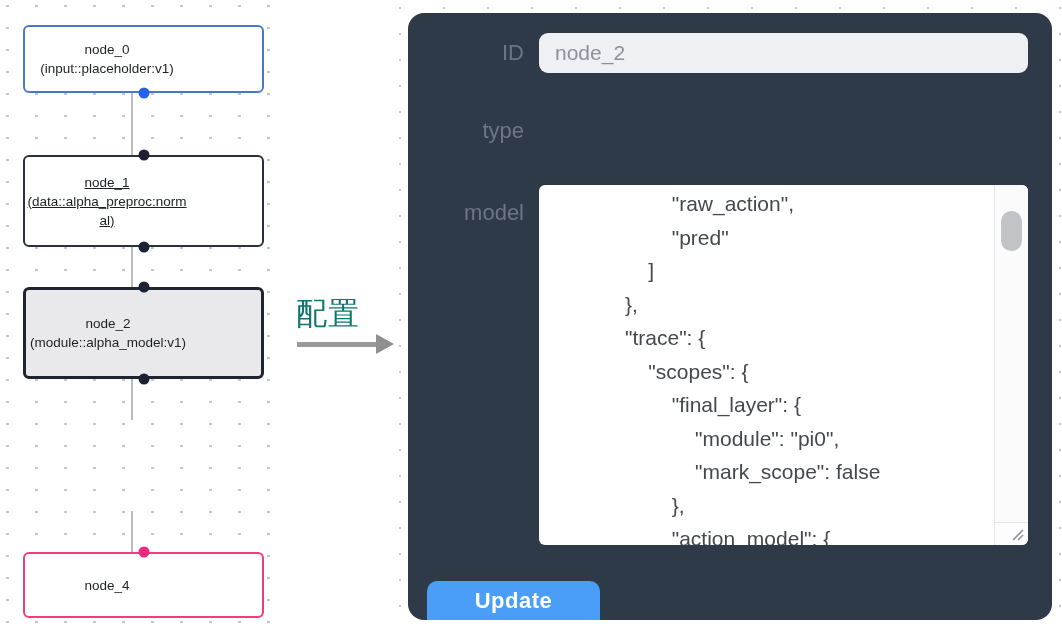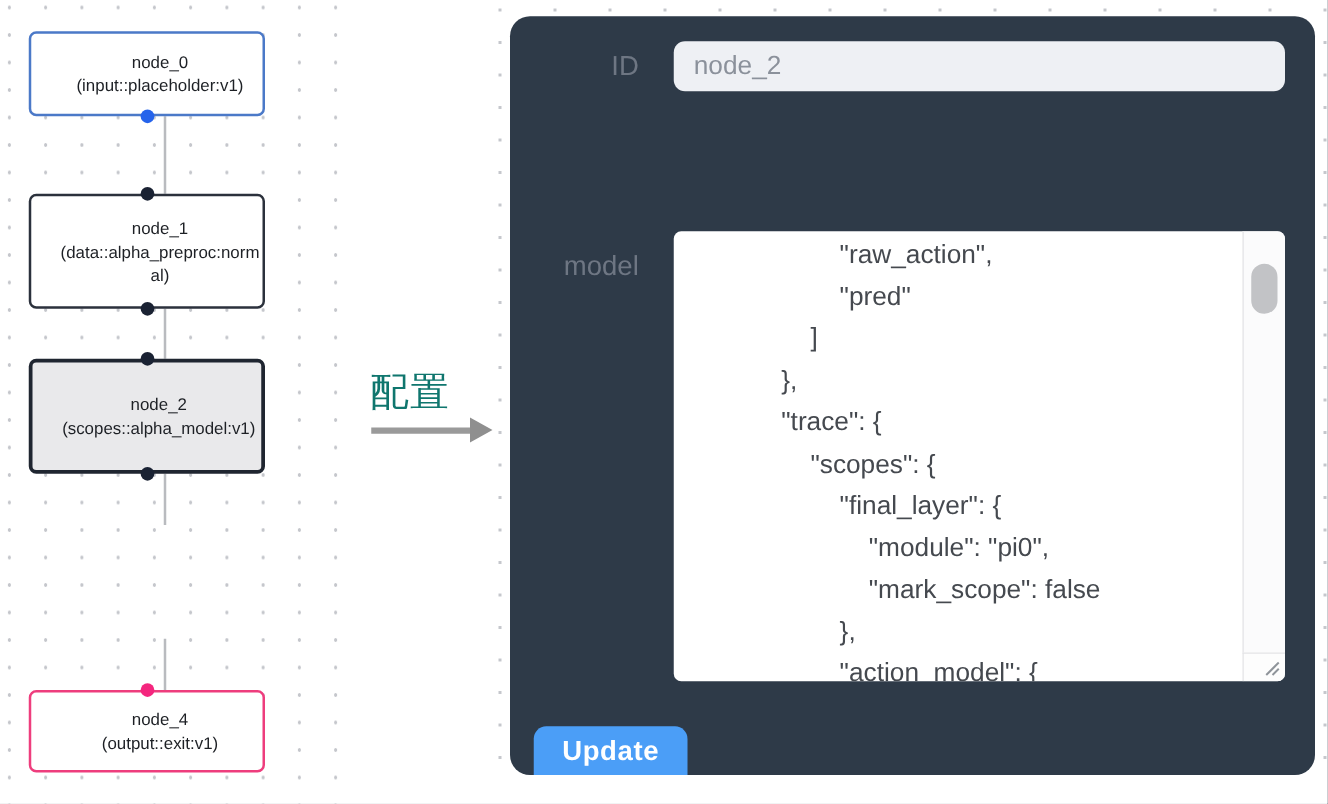--- a/index.html
+++ b/index.html
@@ -8,27 +8,27 @@
 
   
   .flow-canvas { position:absolute; left:0; top:0; width:272px; height:643px;
     background-image:radial-gradient(circle, #c5c7cc 1.3px, transparent 1.5px);
     background-size:29px 22px; background-position:-7px -5px; }
   .edge { position:absolute; left:131px; width:2px; background:#b9bbbf; }
   .edge-0 { top:93px;  height:62px; }
   .edge-1 { top:247px; height:40px; }
   .edge-2 { top:379px; height:41px; }
   .edge-3 { top:511px; height:41px; }
-  .node { position:absolute; left:23px; width:189px; background:#ffffff;
+  .node { position:absolute; left:23px; width:241px; background:#ffffff;
     border:2px solid #2b313c; border-radius:6px;
-    display:flex; align-items:center; justify-content:flex-end; text-align:center;
+    display:flex; align-items:center; justify-content:flex-start; text-align:center;
     font-size:13.5px; line-height:19px; color:#1d2025; }
   .node-inner { width:164px; word-break:break-all; }
   .n0 { top:25px;  height:68px; border-color:#4b79c8; }
-  .n1 { top:155px; height:92px; }
+  .n1 { top:155px; height:92px;text-decoration:underline; }
   .n2 { top:287px; height:92px; background:#e9e9eb; border:3px solid #1f2530; }
   .n3 { top:420px; height:91px; }
   .n4 { top:552px; height:66px; border-color:#ee3d7d; }
   .port { position:absolute; left:50%; width:11px; height:11px; border-radius:50%;
     background:#1a2233; transform:translate(-50%,-50%); }
   .port-top { top:-2px; } .port-bottom { top:calc(100% + 2px); }
   .n2 .port-top, .n2 .port-bottom { top:-3px; }
   .n2 .port-bottom { top:calc(100% + 3px); }
   .port-blue { background:#2563eb; } .port-pink { background:#f4267e; }
 
@@ -39,42 +39,42 @@
   .anno-arrow .shaft { position:absolute; left:0; top:9px; width:79px; height:5px; background:#9a9a9a; }
   .anno-arrow .head { position:absolute; right:0; top:1px; width:0; height:0;
     border-left:18px solid #8f8f8f; border-top:10px solid transparent; border-bottom:10px solid transparent; }
 
   
   .right-section { position:absolute; left:394px; top:0; width:668px; height:630px;
     background-image:radial-gradient(circle, #c5c7cc 1.3px, transparent 1.5px);
     background-size:44px 26px; background-position:-16px -5px; }
   .panel { position:absolute; left:14px; top:13px; width:644px; height:607px;
     background:#2e3a48; border-radius:16px; overflow:hidden; }
-  .f-label { position:absolute; left:3px; width:100px; text-align:right;
+  .f-label { position:absolute; left:16px; width:100px; text-align:right;
     color:#6e7683; font-size:22px;padding-left:24px; }
   .lbl-id     { top:20px;  height:40px; line-height:40px; }
   .lbl-type   { top:97px;  height:42px; line-height:42px; }
   .lbl-config { top:185px; height:30px; line-height:30px; }
   .f-input { position:absolute; left:131px; width:489px; background:#eef0f4;
     border:none; border-radius:9px; color:#8b919b; font-size:21px; padding:0 16px;
     font-family:"Liberation Sans", sans-serif; outline:none; }
   .inp-id   { top:20px; height:40px; }
   .inp-type { top:97px; height:42px; }
   .config-box { position:absolute; left:131px; top:172px; width:489px; height:360px;
     background:#ffffff; border-radius:6px; overflow:hidden; }
   .config-box pre { margin:0; padding:2px 44px 0 16px; font-family:"Liberation Sans", sans-serif;
     font-size:21px; line-height:33.5px; color:#45494f; white-space:pre; }
   .sb-track { position:absolute; right:0; top:0; bottom:23px; width:34px;
     background:#fbfbfc; border-left:1px solid #e3e4e6; }
   .sb-thumb { position:absolute; right:6px; top:26px; width:21px; height:40px;
     border-radius:11px; background:#c2c3c6; }
   .sb-corner { position:absolute; right:0; bottom:0; width:34px; height:23px;
     background:#fdfdfd; border-left:1px solid #e3e4e6; border-top:1px solid #e3e4e6; }
   .resize-handle { position:absolute; right:4px; bottom:4px; width:15px; height:15px; }
-  .update-btn { position:absolute; left:19px; top:568px; width:123px; height:39px;
+  .update-btn { position:absolute; left:19px; top:568px; width:173px; height:39px;
     background:#4b9ef7; color:#ffffff; font-weight:bold; font-size:22px;
     border:none; border-radius:10px 10px 0 0; text-align:center; line-height:39px;
     font-family:"Liberation Sans", sans-serif; letter-spacing:0.5px; cursor:pointer; }
 </style>
 </head>
 <body>
 
 <div class="flow-canvas">
   <div class="edge edge-0"></div>
   <div class="edge edge-1"></div>
@@ -94,48 +94,48 @@
       <div>node_1</div>
       <div>(data::alpha_preproc:normal)</div>
     </div>
     <span class="port port-top"></span>
     <span class="port port-bottom"></span>
   </div>
 
   <div class="node n2">
     <div class="node-inner">
       <div>node_2</div>
-      <div>(scopes::alpha_model:v1)</div>
+      <div>(module::alpha_model:v1)</div>
     </div>
     <span class="port port-top"></span>
     <span class="port port-bottom"></span>
   </div>
 
 
   <div class="node n4">
     <div class="node-inner">
       <div>node_4</div>
-      <div>(output::exit:v1)</div>
     </div>
     <span class="port port-top port-pink"></span>
   </div>
 </div>
 
 <div class="anno-label">配置</div>
 <div class="anno-arrow">
   <div class="shaft"></div>
   <div class="head"></div>
 </div>
 
 <div class="right-section">
   <div class="panel">
 
     <div class="f-label lbl-id">ID</div>
     <input class="f-input inp-id" type="text" value="node_2" style="">
 
+    <div class="f-label lbl-type">type</div>
 
     <div class="f-label lbl-config">model</div>
     <div class="config-box">
       <pre>                    "raw_action",
                     "pred"
                 ]
             },
             "trace": {
                 "scopes": {
                     "final_layer": {

